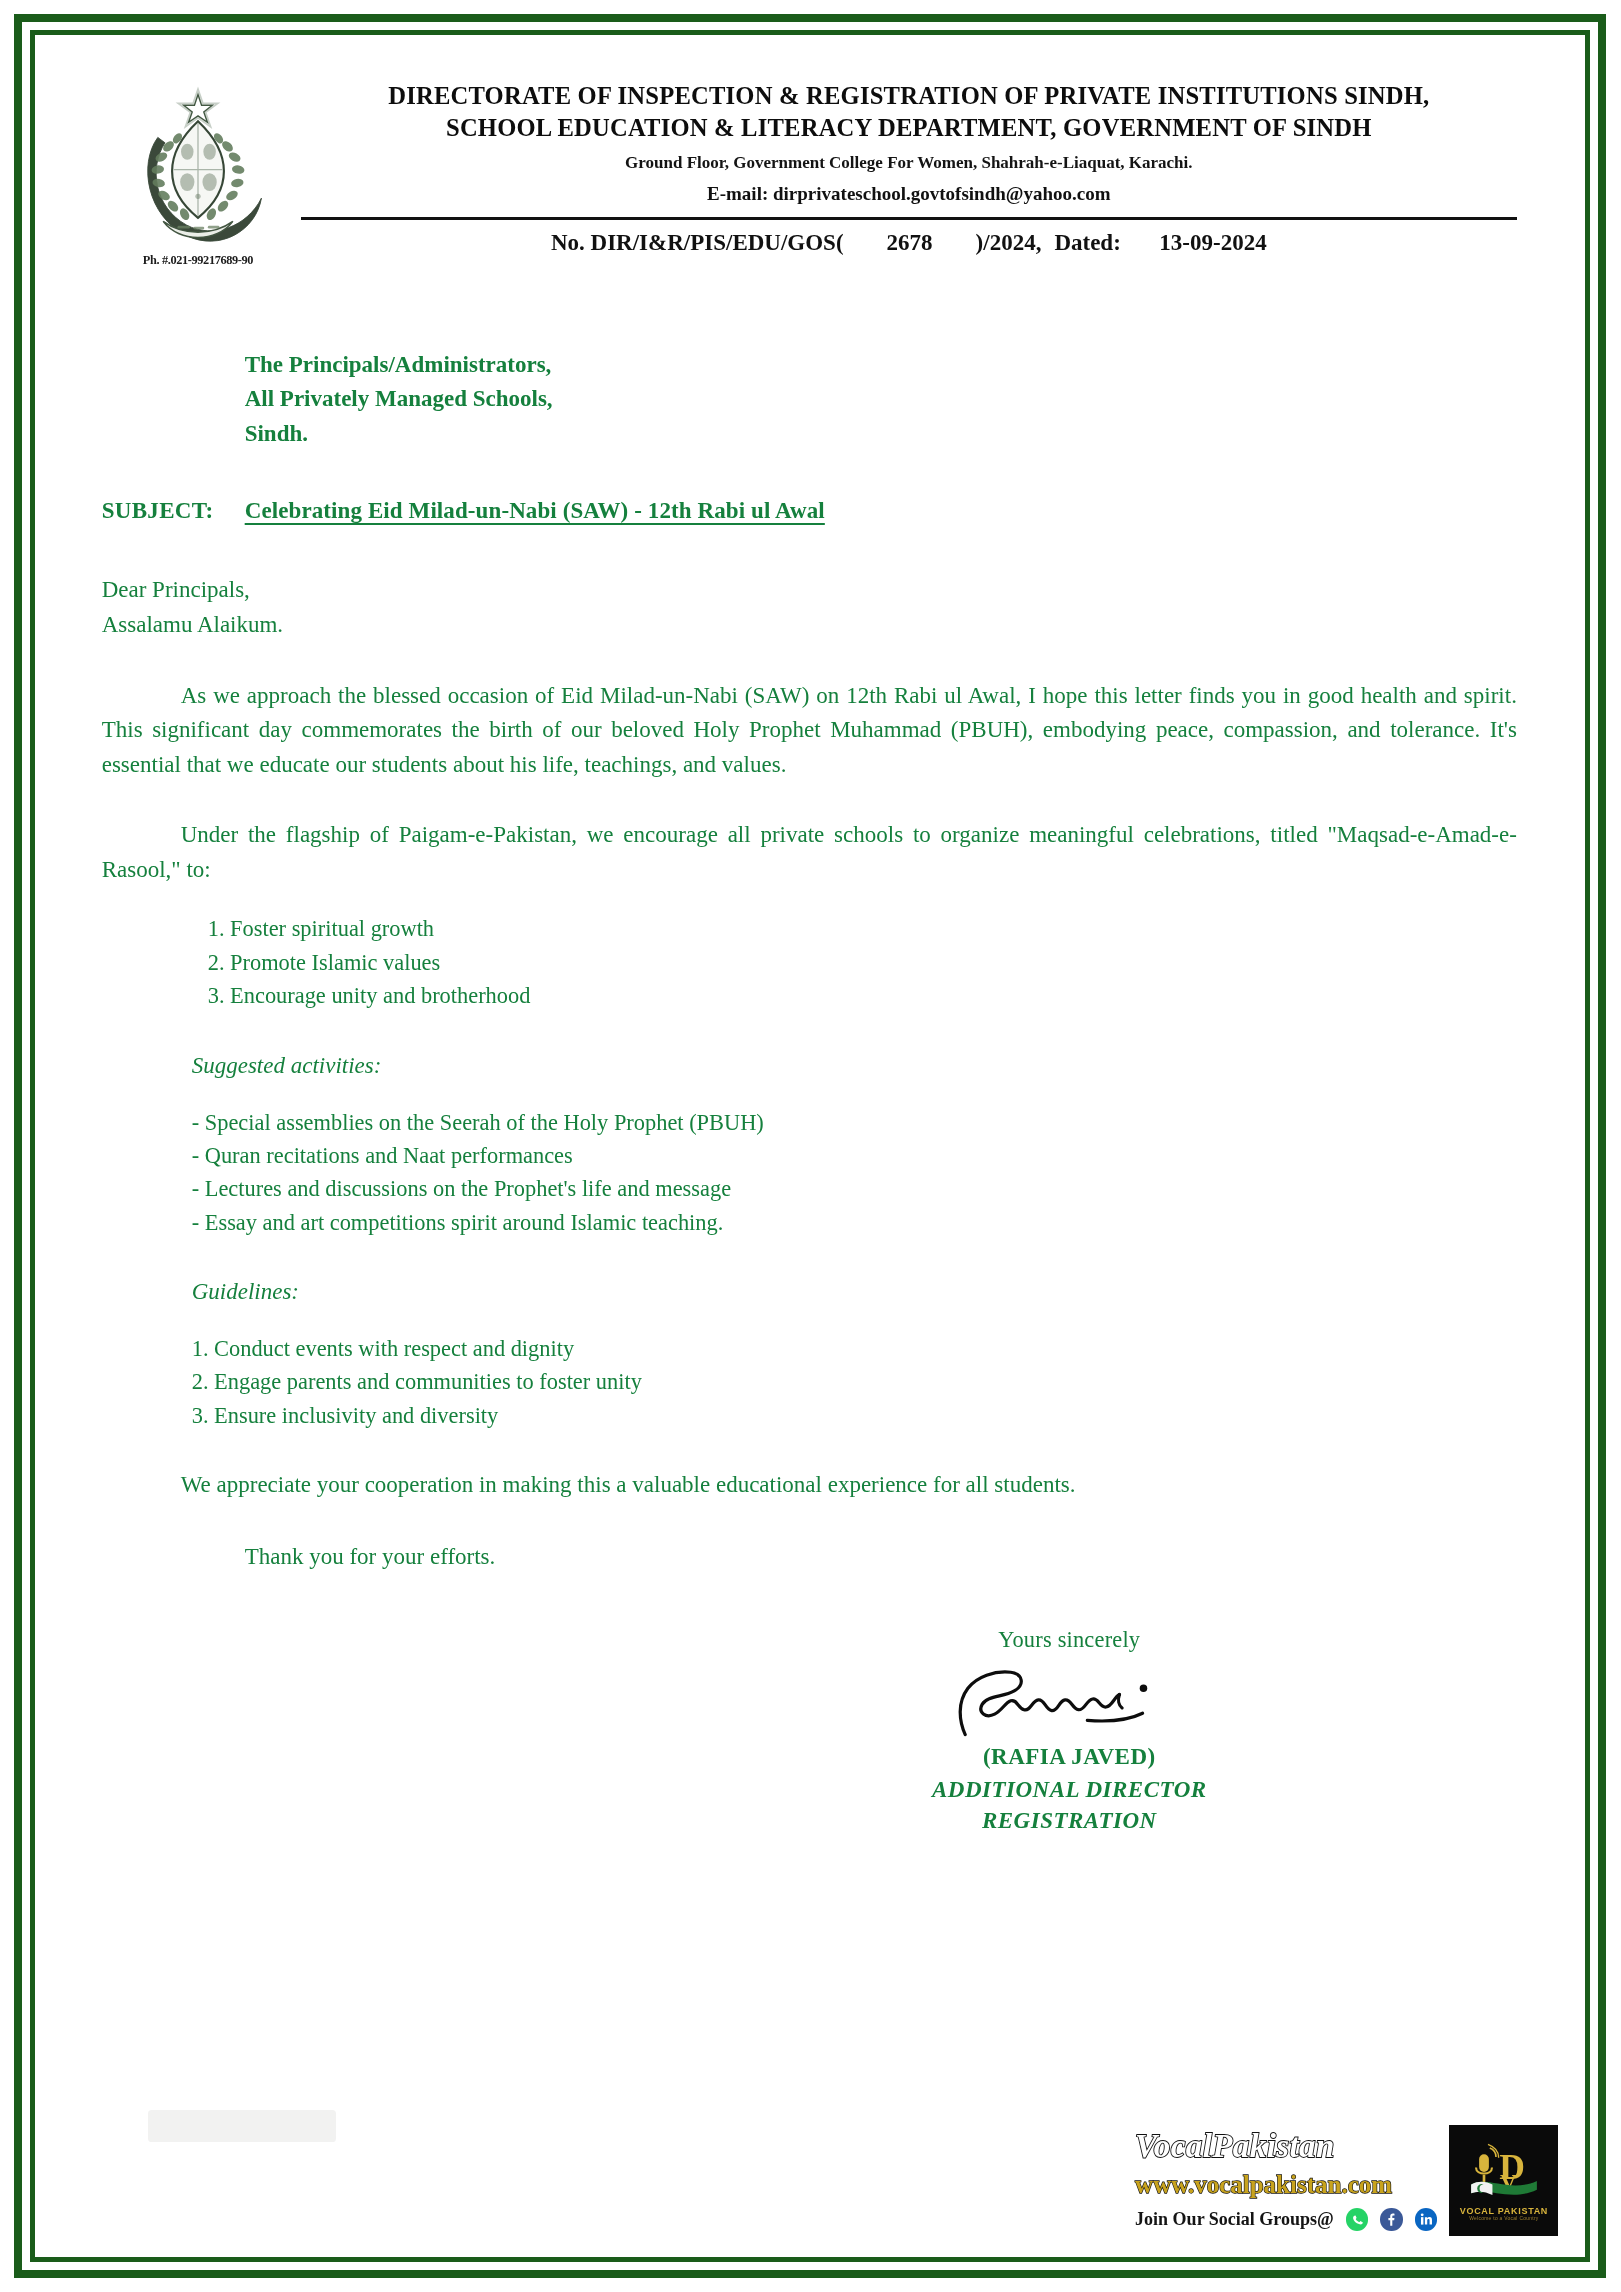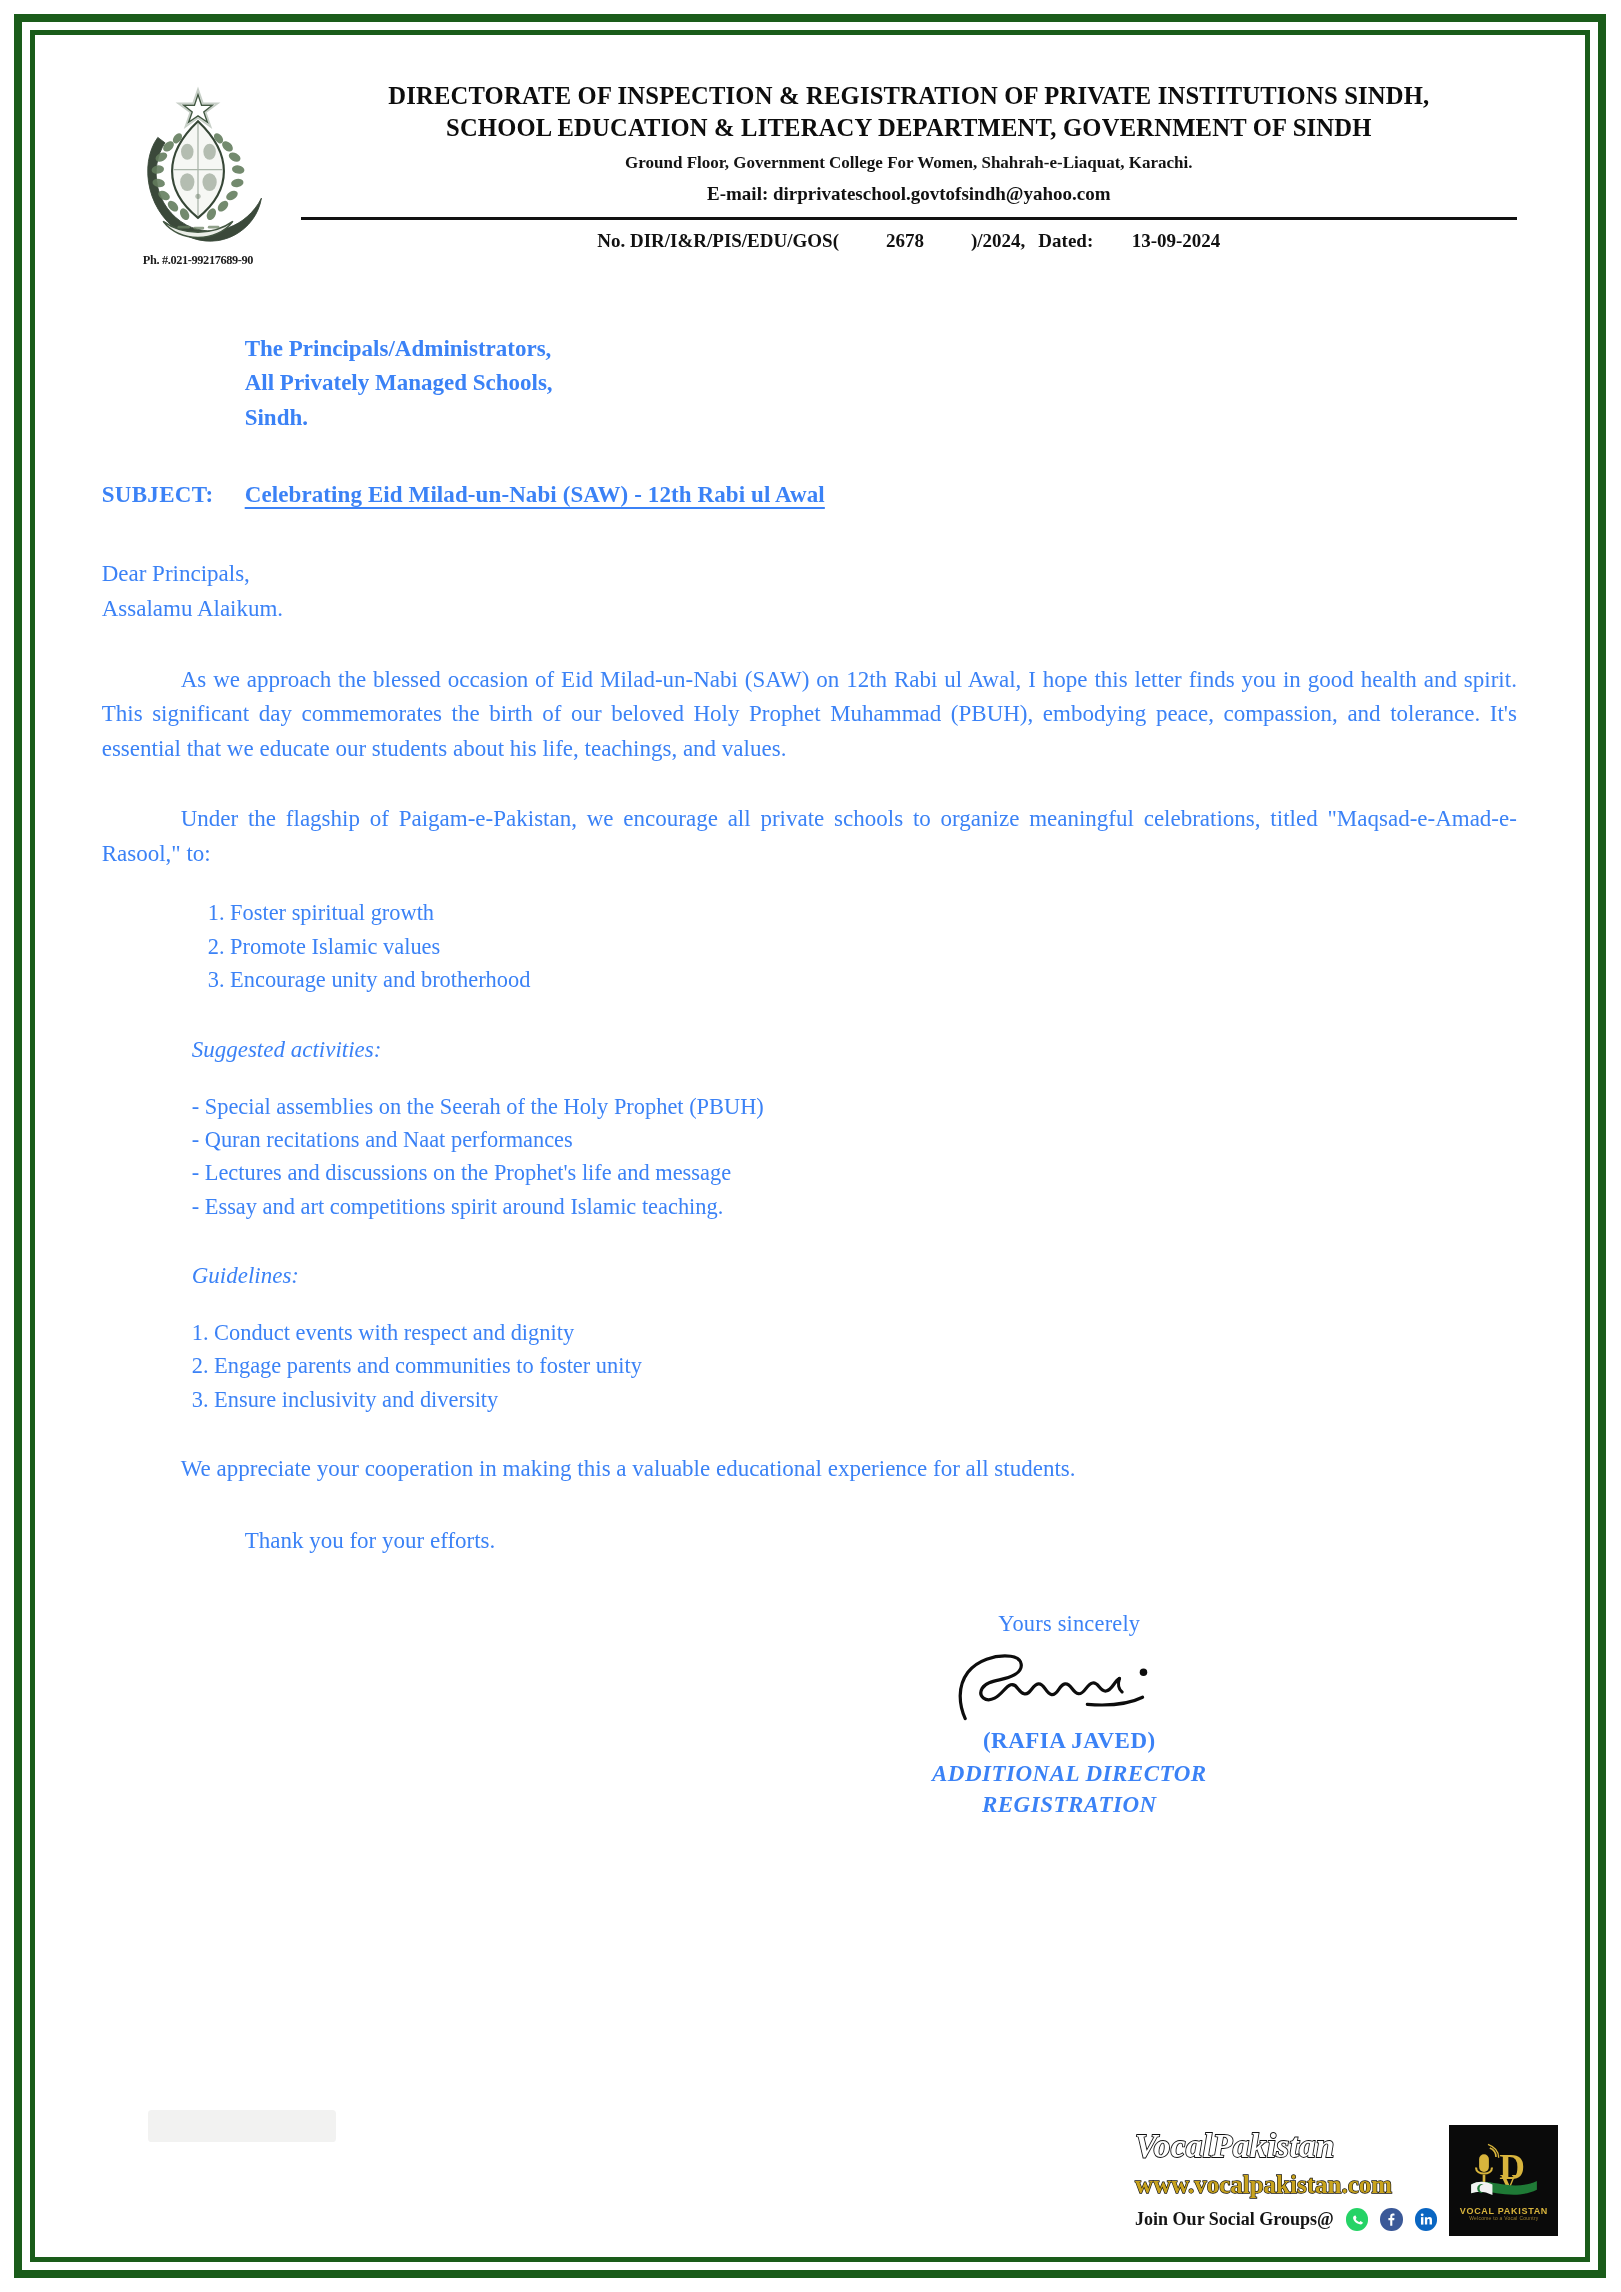--- a/index.html
+++ b/index.html
@@ -104,35 +104,35 @@
     border-top: 3.6px solid #111111;
     margin: 9px 0 0 0;
   }
   .refline {
     display: flex;
     justify-content: center;
     align-items: baseline;
     gap: 13px;
     font-family: "Liberation Serif", serif;
     font-weight: bold;
-    font-size: 19px;
+    font-size: 23px;
     margin-top: 9.9px;
     color: #111111;
     white-space: nowrap;
   }
   .refline .gap-num { display: inline-block; min-width: 106px; text-align: center; }
   .refline .gap-tail { display: inline-block; min-width: 54px; }
 
   
   .body-area {
     padding: 0 63px 0 61px;
-    margin-top: 64px;
+    margin-top: 80px;
     font-size: 22.4px;
     line-height: 1.46;
-    color: #3b82f6;
+    color: #15803d;
   }
   .addressee {
     margin-left: 143px;
     font-weight: bold;
     font-size: 23px;
     line-height: 1.50;
   }
   .addressee div { white-space: nowrap; }
 
   .subject-row {

